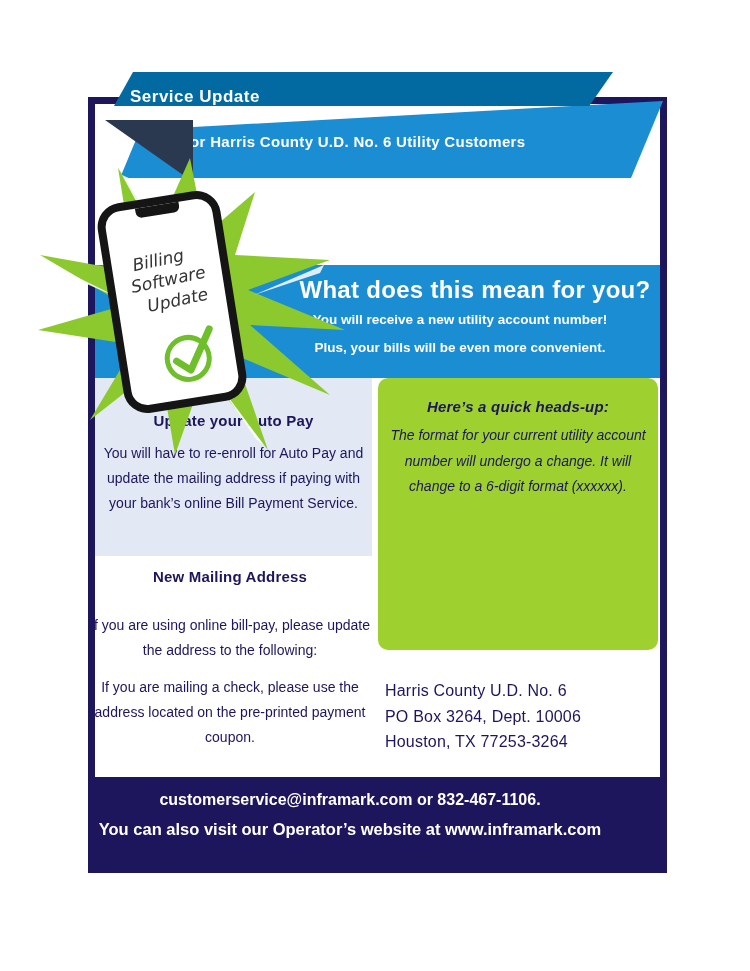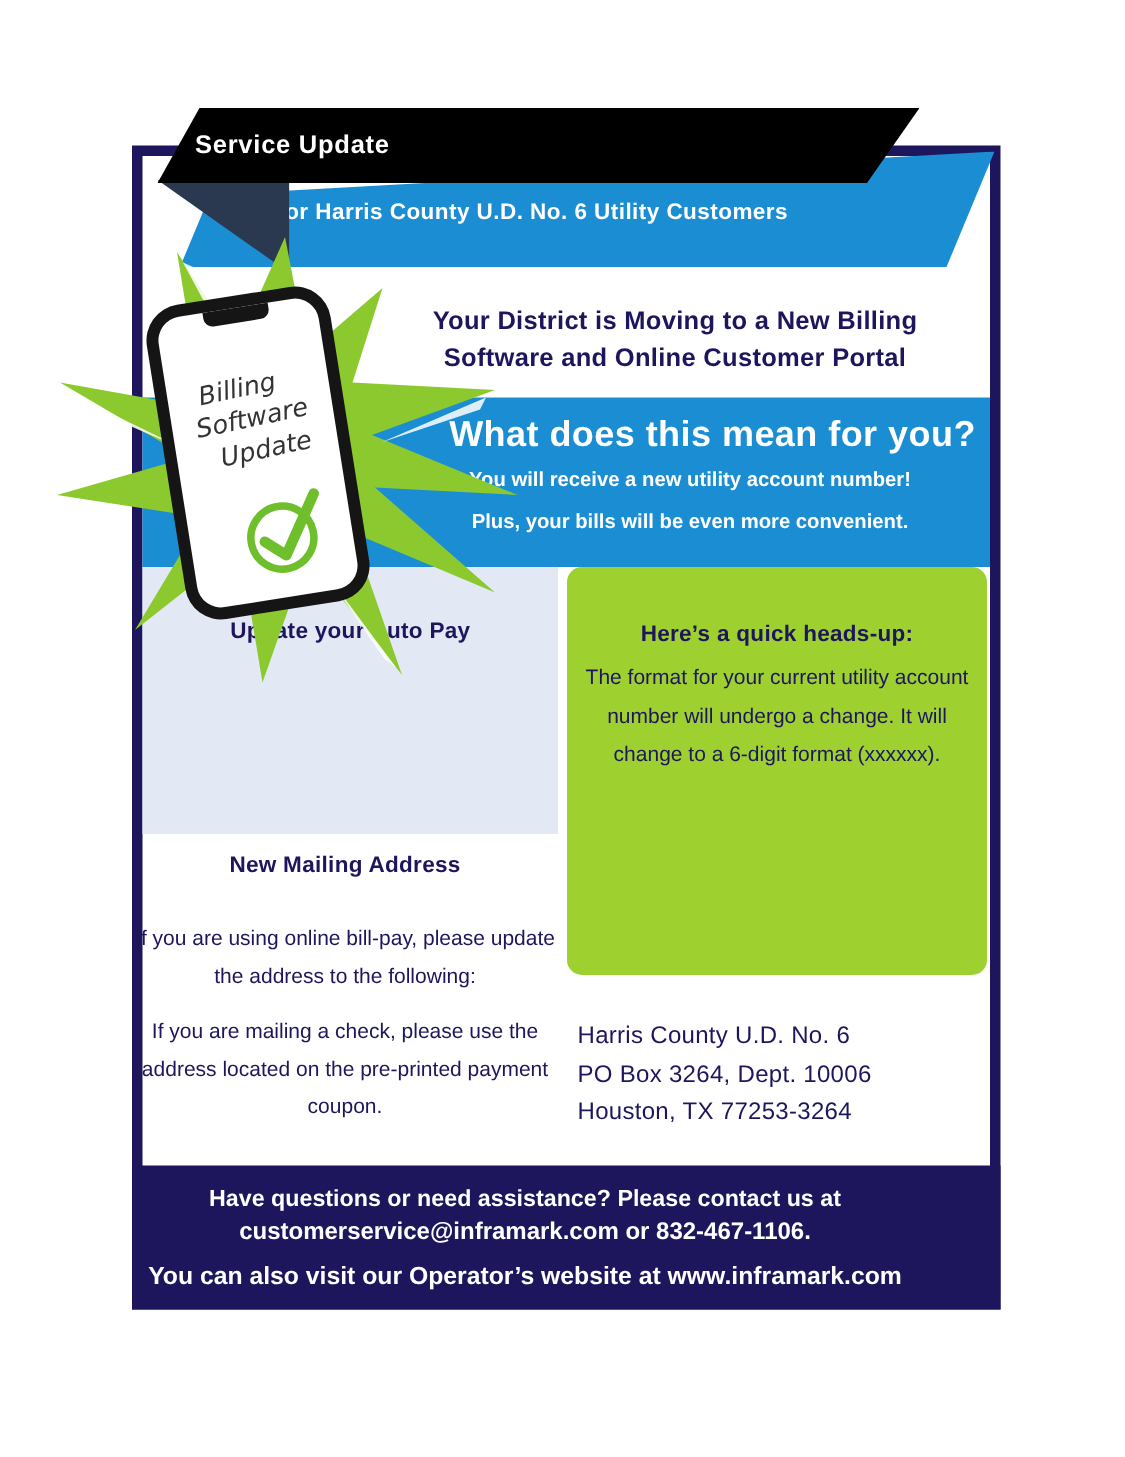--- a/index.html
+++ b/index.html
@@ -9,41 +9,41 @@
   
   .frame{left:88px;top:97px;width:579px;height:776px;border:7px solid #1d165c;box-sizing:border-box;z-index:1;}
   
   .mean-section{left:95px;top:265px;width:565px;height:113px;background:#1b8ed3;z-index:2;}
   .mean-heading{left:290px;top:276px;width:370px;text-align:center;font-size:24px;font-weight:bold;color:#ffffff;letter-spacing:.3px;z-index:3;}
   .mean-points{left:270px;top:306px;width:380px;text-align:center;font-size:13.5px;font-weight:bold;color:#ffffff;line-height:28px;z-index:3;}
   .autopay-box{left:95px;top:378px;width:277px;height:178px;background:#e2e8f4;z-index:2;box-sizing:border-box;padding-top:34px;text-align:center;}
   .box-heading{font-size:15px;font-weight:bold;color:#1d165c;letter-spacing:.2px;}
   .body-text{font-size:14px;line-height:25px;color:#1d165c;}
   .autopay-box .body-text{margin:12px auto 0;width:262px;}
-  .green-box{left:378px;top:378px;width:280px;height:272px;background:#9ed02f;border-radius:10px;z-index:2;box-sizing:border-box;padding-top:36px;text-align:center;}
+  .green-box{left:378px;top:378px;width:280px;height:272px;background:#9ed02f;border-radius:10px;z-index:2;box-sizing:border-box;padding-top:20px;text-align:center;font-style:italic;}
   .green-box .body-text{margin:8px auto 0;width:262px;line-height:25.5px;}
   .green-box .para2{margin-top:26px;}
   .mailing{left:80px;top:568px;width:300px;text-align:center;z-index:2;}
   .mailing .body-text{margin:12px auto 0;width:292px;}
   .mailing .para2{margin-top:28px;}
   .address{left:385px;top:678px;width:265px;font-size:16px;line-height:25.5px;color:#1d165c;z-index:2;letter-spacing:.2px;}
   
   .footer{left:88px;top:777px;width:579px;height:96px;background:#1d165c;z-index:3;box-sizing:border-box;}
   .footer-text{left:60px;top:789px;width:580px;text-align:center;color:#ffffff;font-weight:bold;z-index:4;}
   .footer-line1{font-size:15.5px;line-height:22px;}
   .footer-line2{font-size:16px;line-height:22px;}
   .footer-line3{font-size:16.5px;margin-top:7px;line-height:22px;}
   
   .banner{left:118px;top:99px;width:545px;height:80px;background:#1b8ed3;z-index:6;
           clip-path:polygon(22px 31px,545px 2px,513px 79px,2px 79px);}
   .banner-label{position:absolute;left:20px;top:34px;width:430px;text-align:center;
           font-size:15px;font-weight:bold;color:#ffffff;letter-spacing:.3px;}
   .fold{left:105px;top:120px;width:88px;height:62px;background:#2a3850;z-index:7;
         clip-path:polygon(0 0,100% 0,100% 100%);}
-  .ribbon{left:100px;top:72px;width:515px;height:50px;background:#000000;z-index:8;
+  .ribbon{left:100px;top:72px;width:515px;height:34px;background:#0369a1;z-index:8;
           clip-path:polygon(33px 0,513px 0,478px 50px,5px 50px);}
   .ribbon-label{position:absolute;left:30px;top:0;line-height:50px;font-size:17px;font-weight:bold;color:#ffffff;letter-spacing:.5px;}
   
   .intro{left:255px;top:201px;width:390px;text-align:center;font-size:17px;font-weight:bold;color:#1d165c;line-height:25px;z-index:2;letter-spacing:.2px;}
   
   .starburst{left:30px;top:155px;width:320px;height:300px;z-index:9;}
   .phone{left:110px;top:196px;width:124px;height:212px;background:#151515;border-radius:24px;
          transform:rotate(-9deg);z-index:10;}
   .screen{position:absolute;left:8px;top:8px;right:8px;bottom:8px;background:#ffffff;border-radius:16px;}
   .notch{position:absolute;top:8px;left:50%;transform:translateX(-50%);width:44px;height:10px;background:#151515;border-radius:0 0 6px 6px;z-index:11;}
@@ -52,34 +52,31 @@
   .st1{padding-left:6px;} .st2{padding-left:0;} .st3{padding-left:12px;}
   .check{position:absolute;left:34px;top:124px;transform:rotate(-4deg);}
 </style>
 </head>
 <body>
 
 <div class="page">
 
   <div class="abs frame"></div>
 
-  <div class="abs intro">
-    <div>Your District is Moving to a New Billing</div>
-    <div>Software and Online Customer Portal</div>
-  </div>
 
   <div class="abs mean-section"></div>
   <div class="abs mean-heading">What does this mean for you?</div>
   <div class="abs mean-points">
     <div>You will receive a new utility account number!</div>
     <div>Plus, your bills will be even more convenient.</div>
   </div>
 
   <div class="abs autopay-box">
     <div class="box-heading">Update your Auto Pay</div>
+    <div class="body-text">You will have to re-enroll for Auto Pay and update the mailing address if paying with your bank’s online Bill Payment Service.</div>
   </div>
 
   <div class="abs green-box">
     <div class="box-heading">Here’s a quick heads-up:</div>
     <div class="body-text">The format for your current utility account number will undergo a change. It will change to a 6-digit format (xxxxxx).</div>
   </div>
 
   <div class="abs mailing">
     <div class="box-heading">New Mailing Address</div>
     <div class="body-text para2">If you are using online bill-pay, please update the address to the following:</div>
@@ -87,21 +84,20 @@
   </div>
 
   <div class="abs address">
     <div>Harris County U.D. No. 6</div>
     <div>PO Box 3264, Dept. 10006</div>
     <div>Houston, TX 77253-3264</div>
   </div>
 
   <div class="abs footer"></div>
   <div class="abs footer-text">
-    <div class="footer-line1">Have questions or need assistance? Please contact us at</div>
     <div class="footer-line2">customerservice@inframark.com or 832-467-1106.</div>
     <div class="footer-line3">You can also visit our Operator’s website at www.inframark.com</div>
   </div>
 
   <div class="abs banner">
     <div class="banner-label">For Harris County U.D. No. 6 Utility Customers</div>
   </div>
   <div class="abs fold"></div>
   <div class="abs ribbon">
     <div class="ribbon-label">Service Update</div>

